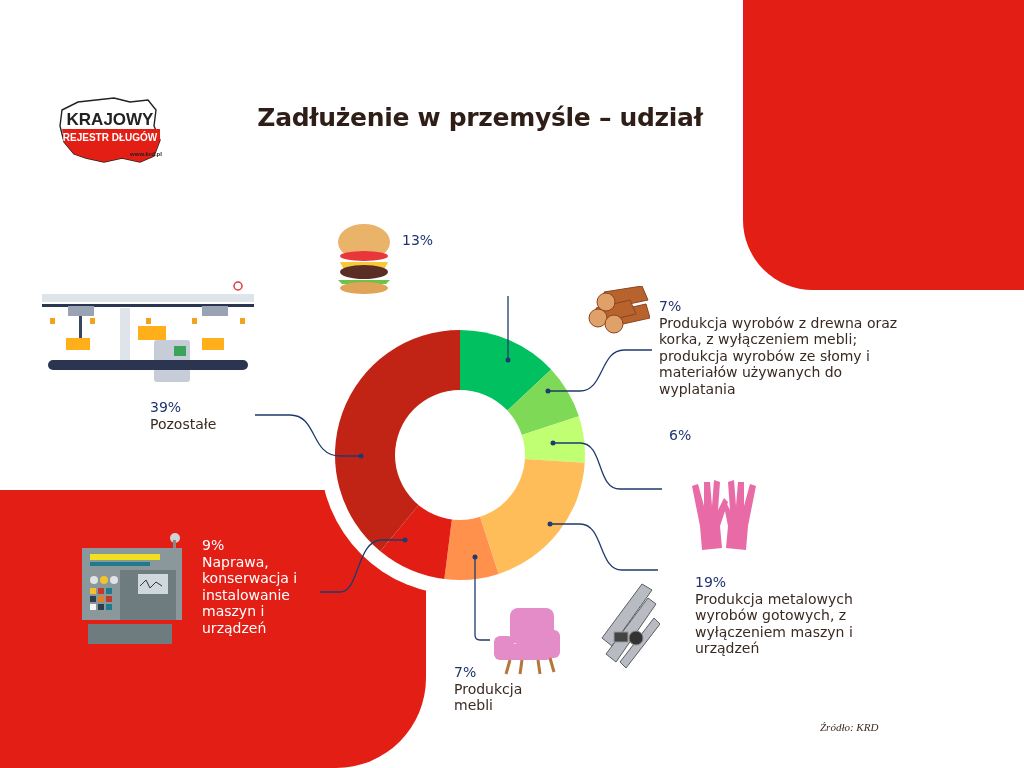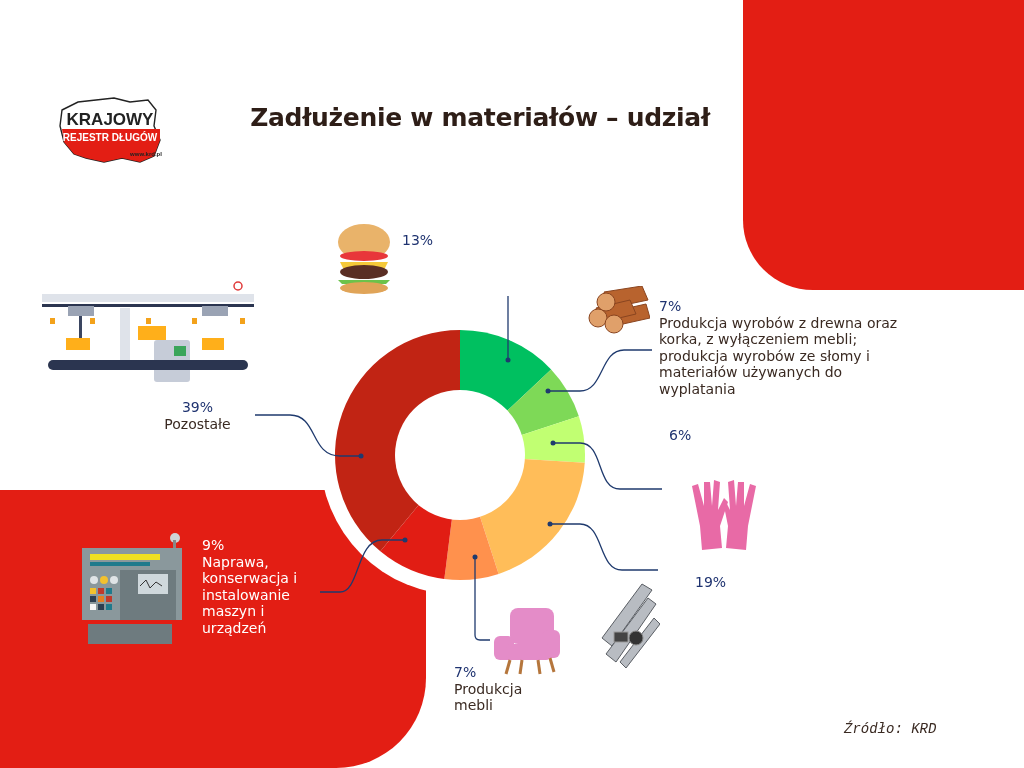--- a/index.html
+++ b/index.html
@@ -6,40 +6,40 @@
   html, body { width: 1024px; height: 768px; overflow: hidden; background: #ffffff; }
   body { position: relative; font-family: "DejaVu Sans", sans-serif; color: #3a2a22; }
   .bg-red-top { position: absolute; left: 743px; top: 0; width: 281px; height: 290px; background: #e31e14; border-bottom-left-radius: 70px; }
   .bg-red-bottom { position: absolute; left: 0; top: 490px; width: 426px; height: 278px; background: #e31e14; border-bottom-right-radius: 90px; border-top-right-radius: 20px; }
   .logo { position: absolute; left: 56px; top: 96px; width: 108px; height: 70px; }
   .title { position: absolute; left: 190px; top: 102px; width: 580px; text-align: center; font-family: "DejaVu Sans", sans-serif; font-weight: bold; font-size: 25px; line-height: 31px; color: #2e1e17; letter-spacing: -0.3px; }
   .chart-svg { position: absolute; left: 0; top: 0; width: 1024px; height: 768px; }
   .label { position: absolute; font-family: "DejaVu Sans", sans-serif; font-size: 14px; line-height: 16.5px; color: #3a2a22; }
   .label .pct { display: block; font-weight: normal; color: #1f3370; font-size: 14px; }
   .label.white, .label.white .pct { color: #ffffff; }
-  .label.right { text-align: center; }
-  .source { position: absolute; left: 820px; top: 721px; font-family: Liberation Mono, monospace; font-style: italic; font-size: 14px; color: #3a2a22; margin-left: 24px; }
+  .label.right { text-align: left; }
+  .source { position: absolute; left: 820px; top: 721px; font-family: Liberation Serif, serif; font-style: italic; font-size: 11px; color: #3a2a22; }
   .illus { position: absolute; }
 </style>
 </head>
 <body>
 
 <div class="bg-red-top"></div>
 <div class="bg-red-bottom"></div>
 
 <svg class="logo" viewBox="0 0 108 70">
   <path d="M6 14 L22 6 L40 4 L58 2 L74 6 L92 4 L100 14 L98 30 L104 44 L98 60 L84 66 L66 62 L48 66 L30 62 L18 58 L8 46 L4 30 Z" fill="#ffffff" stroke="#222" stroke-width="1.4"></path>
   <path d="M6 33 L104 33 L104 44 L98 60 L84 66 L66 62 L48 66 L30 62 L18 58 L8 46 Z" fill="#e31e14"></path>
   <text x="54" y="29" text-anchor="middle" font-family="Liberation Sans, sans-serif" font-weight="bold" font-size="17" fill="#222">KRAJOWY</text>
   <text x="54" y="45" text-anchor="middle" font-family="Liberation Sans, sans-serif" font-weight="bold" font-size="10" fill="#ffffff">REJESTR DŁUGÓW</text>
   <text x="90" y="60" text-anchor="middle" font-family="Liberation Sans, sans-serif" font-weight="bold" font-size="6" fill="#222">www.krd.pl</text>
 </svg>
 
 <div class="title">
-  <div>Zadłużenie w materiałów – udział</div>
+  <div>Zadłużenie w przemyśle – udział</div>
 </div>
 
 <svg class="chart-svg" viewBox="0 0 1024 768">
   <circle cx="460" cy="455" r="140" fill="#ffffff"></circle>
   <g id="donut-slices">
       <path d="M460 455 L460 330 A125 125 0 0 1 551.1210784276765 369.4316117589139 Z" fill="#00c060"></path>
       <path d="M460 455 L551.1210784276765 369.4316117589139 A125 125 0 0 1 578.8820645368942 416.37287570313157 Z" fill="#7ed957"></path>
       <path d="M460 455 L578.8820645368942 416.37287570313157 A125 125 0 0 1 584.753341053534 462.84881494116416 Z" fill="#c1ff72"></path>
       <path d="M460 455 L584.753341053534 462.84881494116416 A125 125 0 0 1 498.62712429686843 573.8820645368942 Z" fill="#ffbd59"></path>
       <path d="M460 455 L498.62712429686843 573.8820645368942 A125 125 0 0 1 444.33334580446194 579.0143376643098 Z" fill="#ff914d"></path>
@@ -178,20 +178,21 @@
   <span class="pct">7%</span>
   <span>Produkcja wyrobów z drewna oraz korka, z wyłączeniem mebli; produkcja wyrobów ze słomy i materiałów używanych do wyplatania</span>
 </div>
 
 <div class="label" style="left:669px;top:427px;width:228px">
   <span class="pct">6%</span>
 </div>
 
 <div class="label" style="left:695px;top:574px;width:175px">
   <span class="pct">19%</span>
+  <span>Produkcja metalowych wyrobów gotowych, z wyłączeniem maszyn i urządzeń</span>
 </div>
 
 <div class="label" style="left:454px;top:664px;width:90px">
   <span class="pct">7%</span>
   <span>Produkcja mebli</span>
 </div>
 
 <div class="label white" style="left:202px;top:537px;width:112px">
   <span class="pct">9%</span>
   <span>Naprawa, konserwacja i instalowanie maszyn i urządzeń</span>

